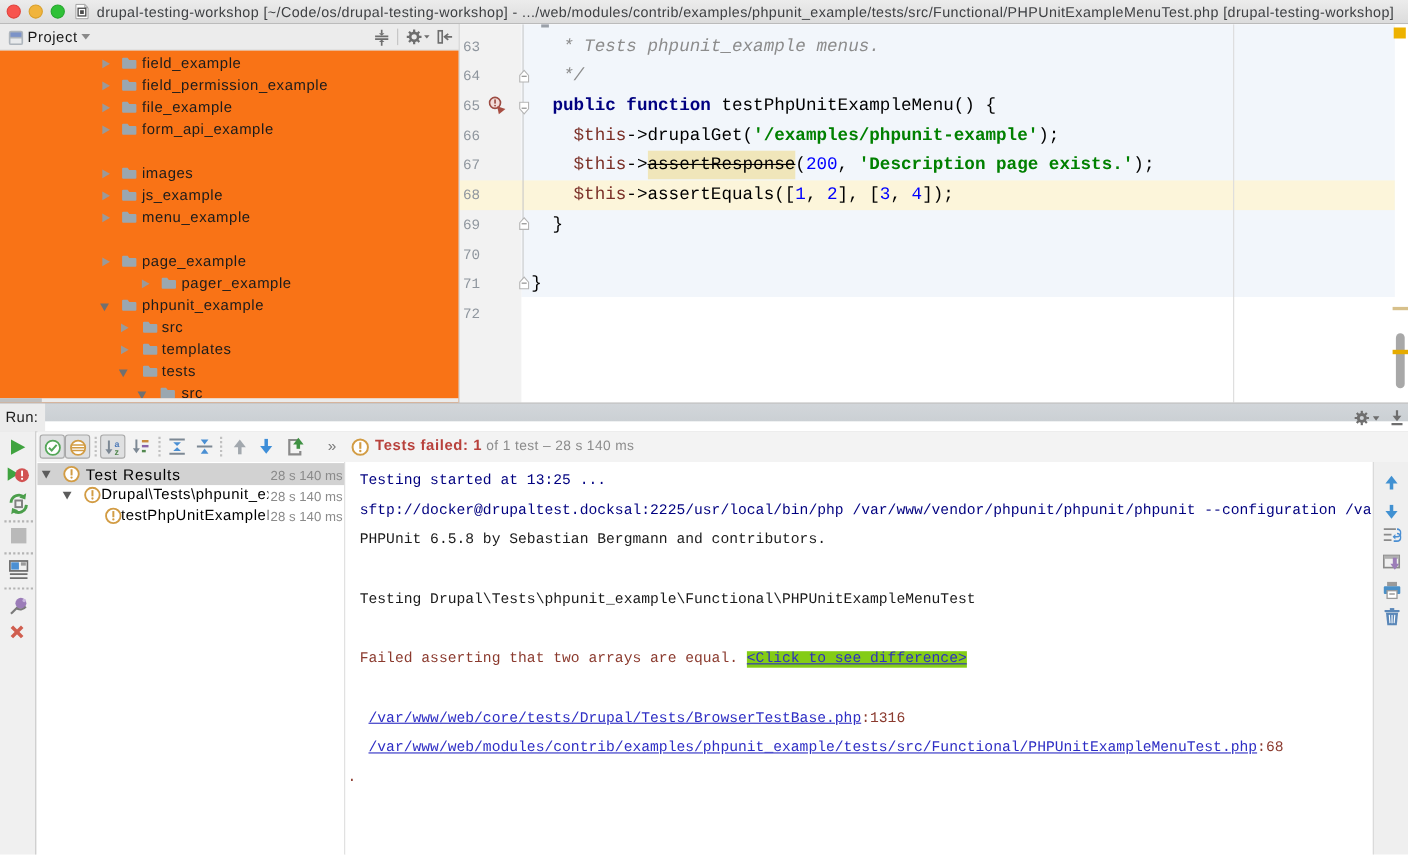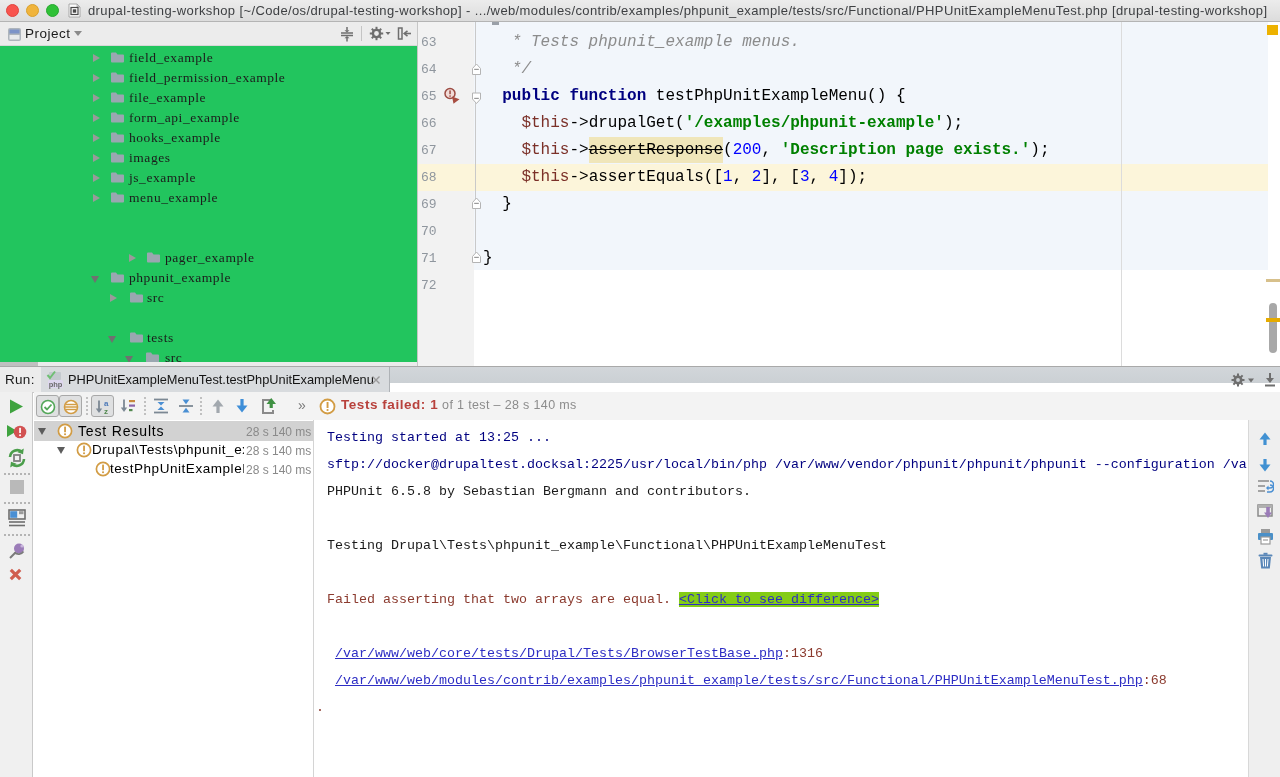--- a/index.html
+++ b/index.html
@@ -9,21 +9,21 @@
   pre { font-family:"Liberation Mono", monospace; }
 
   
   #titlebar { left:0; top:0; width:1280px; height:22px;
     background:linear-gradient(#ececec,#dcdcdc); border-bottom:1px solid #b4b4b4; }
   .light { position:absolute; top:4px; width:13px; height:13px; border-radius:50%; }
   #title-text { position:absolute; left:88px; top:3px; font-size:13px; color:#3e4043; letter-spacing:0.38px; white-space:nowrap; }
 
   
   #proj-header { left:0; top:22px; width:417px; height:24px; background:#ececec; border-bottom:1px solid #d8d8d8; }
-  #proj-tree { left:0; top:46px; width:417px; height:320px; background:#22c55e; overflow:hidden;font-family:Liberation Serif, serif; }
+  #proj-tree { left:0; top:46px; width:417px; height:320px; background:#f97316; overflow:hidden; }
   .trow { position:absolute; height:20px; font-size:13.5px; letter-spacing:0.55px; color:#1c1c1c; white-space:nowrap; }
   .tlabel { position:absolute; top:2px; }
   .arr-r { position:absolute; top:6px; width:0; height:0; border-left:7px solid #9a9a9a; border-top:4.5px solid transparent; border-bottom:4.5px solid transparent; }
   .arr-d { position:absolute; top:8px; width:0; height:0; border-top:7px solid #707070; border-left:4.5px solid transparent; border-right:4.5px solid transparent; }
   .folder { position:absolute; top:3px; }
   #proj-border { left:417px; top:22px; width:1px; height:344px; background:#c6c6c6; }
 
   
   #editor { left:418px; top:22px; width:862px; height:344px; background:#fff; overflow:hidden; }
   #ed-blue { position:absolute; left:56px; top:0; width:794px; height:248px; background:#f2f6fb; }
@@ -132,47 +132,47 @@
       </svg>
       <span class="tlabel" style="left:129px">file_example</span>
     </div>
   <div class="trow" style="left:0;top:62px;width:417px;">
       <span class="arr-r" style="left:93px"></span>
       <svg class="folder" style="left:110px" width="15" height="13" viewBox="0 0 15 13">
         <path d="M1 2.5 a1 1 0 0 1 1-1 h4 l1.5 2 h5.5 a1 1 0 0 1 1 1 v6 a1 1 0 0 1-1 1 h-11 a1 1 0 0 1-1-1 z" fill="#9aa7b0"></path>
       </svg>
       <span class="tlabel" style="left:129px">form_api_example</span>
     </div>
-  <div class="trow" style="left:0;top:82px;width:417px;">
-      <span class="arr-r" style="left:93px"></span>
-      <svg class="folder" style="left:110px" width="15" height="13" viewBox="0 0 15 13">
-        <path d="M1 2.5 a1 1 0 0 1 1-1 h4 l1.5 2 h5.5 a1 1 0 0 1 1 1 v6 a1 1 0 0 1-1 1 h-11 a1 1 0 0 1-1-1 z" fill="#9aa7b0"></path>
-      </svg>
-      <span class="tlabel" style="left:129px">hooks_example</span>
-    </div>
   <div class="trow" style="left:0;top:102px;width:417px;">
       <span class="arr-r" style="left:93px"></span>
       <svg class="folder" style="left:110px" width="15" height="13" viewBox="0 0 15 13">
         <path d="M1 2.5 a1 1 0 0 1 1-1 h4 l1.5 2 h5.5 a1 1 0 0 1 1 1 v6 a1 1 0 0 1-1 1 h-11 a1 1 0 0 1-1-1 z" fill="#9aa7b0"></path>
       </svg>
       <span class="tlabel" style="left:129px">images</span>
     </div>
   <div class="trow" style="left:0;top:122px;width:417px;">
       <span class="arr-r" style="left:93px"></span>
       <svg class="folder" style="left:110px" width="15" height="13" viewBox="0 0 15 13">
         <path d="M1 2.5 a1 1 0 0 1 1-1 h4 l1.5 2 h5.5 a1 1 0 0 1 1 1 v6 a1 1 0 0 1-1 1 h-11 a1 1 0 0 1-1-1 z" fill="#9aa7b0"></path>
       </svg>
       <span class="tlabel" style="left:129px">js_example</span>
     </div>
   <div class="trow" style="left:0;top:142px;width:417px;">
       <span class="arr-r" style="left:93px"></span>
       <svg class="folder" style="left:110px" width="15" height="13" viewBox="0 0 15 13">
         <path d="M1 2.5 a1 1 0 0 1 1-1 h4 l1.5 2 h5.5 a1 1 0 0 1 1 1 v6 a1 1 0 0 1-1 1 h-11 a1 1 0 0 1-1-1 z" fill="#9aa7b0"></path>
       </svg>
       <span class="tlabel" style="left:129px">menu_example</span>
+    </div>
+  <div class="trow" style="left:0;top:182px;width:417px;">
+      <span class="arr-r" style="left:93px"></span>
+      <svg class="folder" style="left:110px" width="15" height="13" viewBox="0 0 15 13">
+        <path d="M1 2.5 a1 1 0 0 1 1-1 h4 l1.5 2 h5.5 a1 1 0 0 1 1 1 v6 a1 1 0 0 1-1 1 h-11 a1 1 0 0 1-1-1 z" fill="#9aa7b0"></path>
+      </svg>
+      <span class="tlabel" style="left:129px">page_example</span>
     </div>
   <div class="trow" style="left:0;top:202px;width:417px;margin-left:36px;">
       <span class="arr-r" style="left:93px"></span>
       <svg class="folder" style="left:110px" width="15" height="13" viewBox="0 0 15 13">
         <path d="M1 2.5 a1 1 0 0 1 1-1 h4 l1.5 2 h5.5 a1 1 0 0 1 1 1 v6 a1 1 0 0 1-1 1 h-11 a1 1 0 0 1-1-1 z" fill="#9aa7b0"></path>
       </svg>
       <span class="tlabel" style="left:129px">pager_example</span>
     </div>
   <div class="trow" style="left:0;top:222px;width:417px;">
       <span class="arr-d" style="left:91px"></span>
@@ -180,20 +180,27 @@
         <path d="M1 2.5 a1 1 0 0 1 1-1 h4 l1.5 2 h5.5 a1 1 0 0 1 1 1 v6 a1 1 0 0 1-1 1 h-11 a1 1 0 0 1-1-1 z" fill="#9aa7b0"></path>
       </svg>
       <span class="tlabel" style="left:129px">phpunit_example</span>
     </div>
   <div class="trow" style="left:0;top:242px;width:417px;">
       <span class="arr-r" style="left:110px"></span>
       <svg class="folder" style="left:129px" width="15" height="13" viewBox="0 0 15 13">
         <path d="M1 2.5 a1 1 0 0 1 1-1 h4 l1.5 2 h5.5 a1 1 0 0 1 1 1 v6 a1 1 0 0 1-1 1 h-11 a1 1 0 0 1-1-1 z" fill="#9aa7b0"></path>
       </svg>
       <span class="tlabel" style="left:147px">src</span>
+    </div>
+  <div class="trow" style="left:0;top:262px;width:417px;">
+      <span class="arr-r" style="left:110px"></span>
+      <svg class="folder" style="left:129px" width="15" height="13" viewBox="0 0 15 13">
+        <path d="M1 2.5 a1 1 0 0 1 1-1 h4 l1.5 2 h5.5 a1 1 0 0 1 1 1 v6 a1 1 0 0 1-1 1 h-11 a1 1 0 0 1-1-1 z" fill="#9aa7b0"></path>
+      </svg>
+      <span class="tlabel" style="left:147px">templates</span>
     </div>
   <div class="trow" style="left:0;top:282px;width:417px;">
       <span class="arr-d" style="left:108px"></span>
       <svg class="folder" style="left:129px" width="15" height="13" viewBox="0 0 15 13">
         <path d="M1 2.5 a1 1 0 0 1 1-1 h4 l1.5 2 h5.5 a1 1 0 0 1 1 1 v6 a1 1 0 0 1-1 1 h-11 a1 1 0 0 1-1-1 z" fill="#9aa7b0"></path>
       </svg>
       <span class="tlabel" style="left:147px">tests</span>
     </div>
   <div class="trow" style="left:0;top:302px;width:417px;">
       <span class="arr-d" style="left:125px"></span>
@@ -284,32 +291,20 @@
   <svg style="position:absolute;left:1262px;top:5px;" width="16" height="16" viewBox="0 0 16 16">
     <g stroke="#6e6e6e" fill="#6e6e6e">
         <line x1="8" y1="1" x2="8" y2="8" stroke-width="2"></line>
     <path d="M4 6 L8 11 L12 6 z" stroke="none"></path>
     <line x1="3" y1="13.5" x2="13" y2="13.5" stroke-width="2"></line>
       </g>
   </svg>
   <div id="tab-runlabel">
       <span style="position:absolute;left:5px;top:5px;font-size:13.5px;letter-spacing:0.3px;color:#1a1a1a;">Run:</span>
     </div>
-  <div id="tab-sel">
-  <svg style="position:absolute;left:5px;top:3px;" width="18" height="19" viewBox="0 0 18 19">
-    <rect x="3" y="2" width="12" height="8" rx="1" fill="#c3c9ce"></rect>
-    <rect x="2" y="10" width="15" height="8" rx="1.5" fill="#ded7ee"></rect>
-    <text x="9.5" y="16.5" font-size="7.5" font-family="Liberation Sans" fill="#6b6b6b" text-anchor="middle" font-weight="bold">php</text>
-    <path d="M1.5 5 L4 8 L9 1.5" stroke="#6fbf73" stroke-width="2" fill="none"></path>
-  </svg>
-  <span style="position:absolute;left:27px;top:5px;font-size:12.8px;color:#141414;white-space:nowrap;">PHPUnitExampleMenuTest.testPhpUnitExampleMenu</span>
-  <svg style="position:absolute;left:330px;top:8px;" width="10" height="10" viewBox="0 0 10 10">
-    <path d="M1.5 1.5 L8.5 8.5 M8.5 1.5 L1.5 8.5" stroke="#9a9a9a" stroke-width="1.4"></path>
-  </svg>
-  </div>
 </div>
 <div class="abs" id="toolbar">
 <div style="position:absolute;left:2px;top:3px;width:23px;height:22px;border-radius:3px;background:#dfe0e1;border:1px solid #a8a8a8;">
       <svg style="position:absolute;left:3px;top:3px" width="16" height="16" viewBox="0 0 16 16">
 <circle cx="8" cy="8" r="6.5" fill="#fff" stroke="#54a759" stroke-width="1.6"></circle>
 <path d="M4.5 8 L7 10.5 L11.5 5.5" stroke="#54a759" stroke-width="1.8" fill="none"></path>
       </svg>
     </div>
 <div style="position:absolute;left:25px;top:3px;width:23px;height:22px;border-radius:3px;background:#dfe0e1;border:1px solid #a8a8a8;">
       <svg style="position:absolute;left:3px;top:3px" width="16" height="16" viewBox="0 0 16 16">

